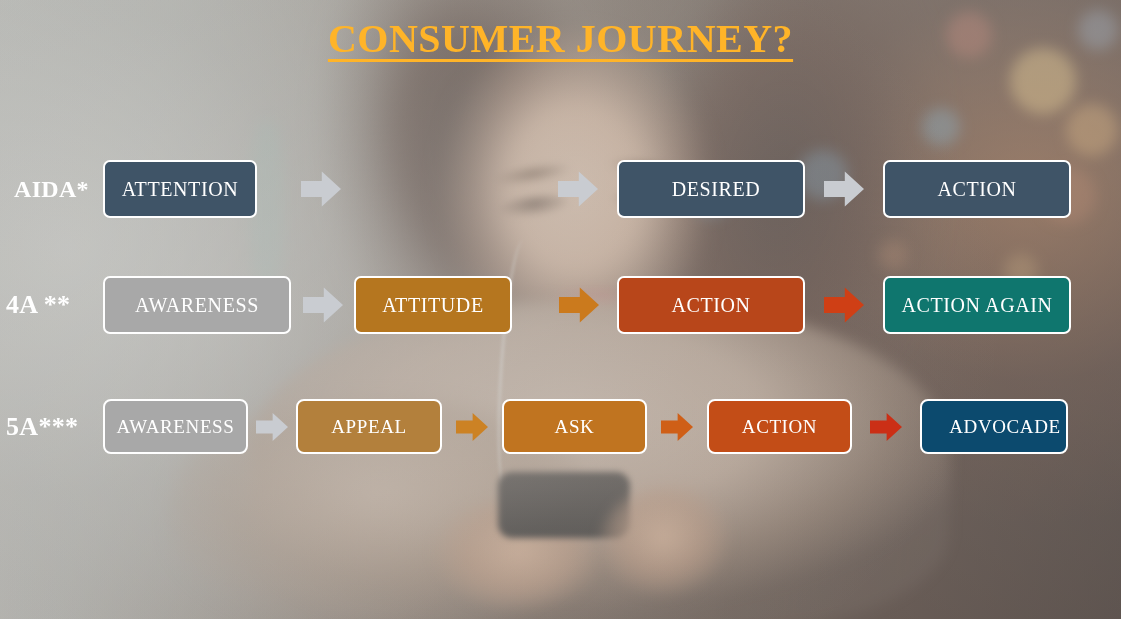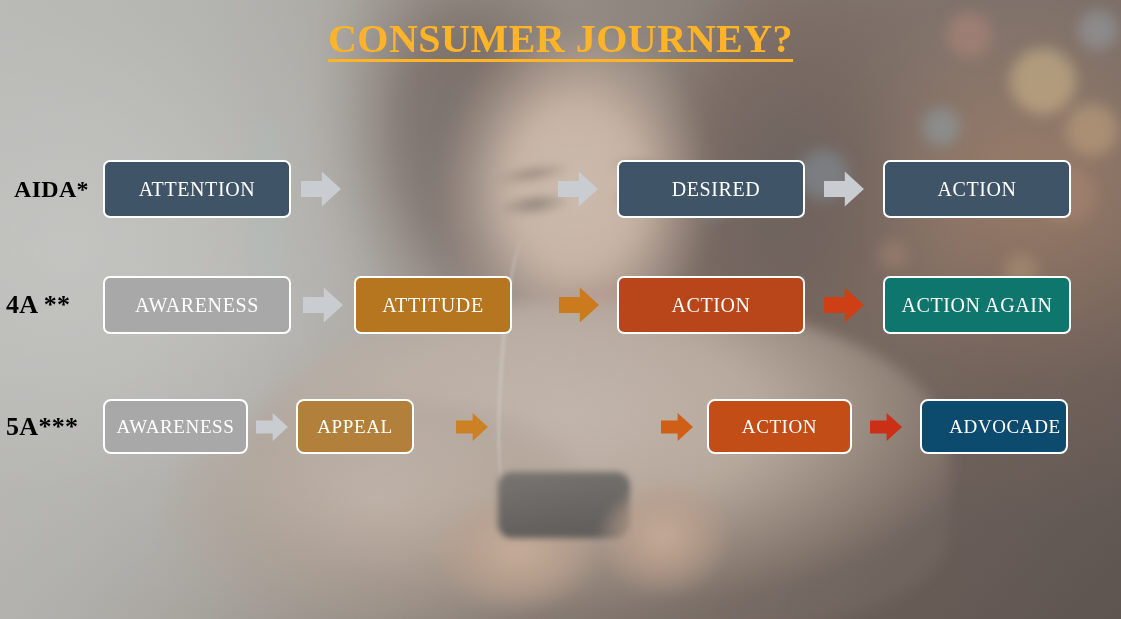--- a/index.html
+++ b/index.html
@@ -163,21 +163,21 @@
   .row-5a   { height: 55px; }
 
   .row-label {
     position: absolute;
     left: 8px;
     top: 0; height: 100%;
     width: 98px;
     display: flex;
     align-items: center;
     justify-content: flex-start;
-    color: #000000;
+    color: #ffffff;
     font-weight: bold;
     font-size: 25px;
     letter-spacing: 0.3px;
   }
   .row-label.lbl-aida { left: 14px; font-size: 24px; }
   .row-label.lbl-4a   { left: 6px;  font-size: 26px; text-align: right; }
   .row-label.lbl-5a   { left: 6px;  font-size: 26px; }
 
   .box {
     position: absolute;
@@ -237,21 +237,21 @@
   <div class="bokeh bk11"></div>
   <div class="bg-layer bg-veil"></div>
   <div class="bg-layer bg-veil2"></div>
 
   <div class="content">
 
     <div class="title">CONSUMER JOURNEY?</div>
 
     <div class="row row-aida">
       <div class="row-label lbl-aida">AIDA*</div>
-    <div class="box" style="left: 103px; width: 188px; background: rgb(63, 84, 103);">
+    <div class="box" style="left: 103px; width: 154px; background: rgb(63, 84, 103);">
           <span>ATTENTION</span>
         </div>
         <div class="arrow" style="left: 300.5px;">
           <svg width="40" height="40" viewBox="0 0 100 100">
             <path d="M0,30 L52,30 L52,6 L100,50 L52,94 L52,70 L0,70 Z" fill="#c9ccd1"></path>
           </svg>
         </div>
         <div class="arrow" style="left: 557.5px;">
           <svg width="40" height="40" viewBox="0 0 100 100">
             <path d="M0,30 L52,30 L52,6 L100,50 L52,94 L52,70 L0,70 Z" fill="#c9ccd1"></path>
@@ -304,28 +304,31 @@
     <div class="row row-5a">
       <div class="row-label lbl-5a">5A***</div>
     <div class="box" style="left: 103px; width: 145px; background: rgb(168, 168, 168);">
           <span>AWARENESS</span>
         </div>
         <div class="arrow" style="left: 256px;">
           <svg width="32" height="34" viewBox="0 0 100 100">
             <path d="M0,30 L52,30 L52,6 L100,50 L52,94 L52,70 L0,70 Z" fill="#c9ccd1"></path>
           </svg>
         </div>
-        <div class="box" style="left: 296px; width: 118px; background: rgb(179, 128, 60);">
+        <div class="box" style="left: 296px; width: 146px; background: rgb(179, 128, 60);">
           <span>APPEAL</span>
         </div>
         <div class="arrow" style="left: 456px;">
           <svg width="32" height="34" viewBox="0 0 100 100">
             <path d="M0,30 L52,30 L52,6 L100,50 L52,94 L52,70 L0,70 Z" fill="#cc8224"></path>
           </svg>
         </div>
+        <div class="box" style="left: 502px; width: 145px; background: rgb(192, 116, 32);">
+          <span>ASK</span>
+        </div>
         <div class="arrow" style="left: 661px;">
           <svg width="32" height="34" viewBox="0 0 100 100">
             <path d="M0,30 L52,30 L52,6 L100,50 L52,94 L52,70 L0,70 Z" fill="#cf5f17"></path>
           </svg>
         </div>
         <div class="box" style="left: 707px; width: 145px; background: rgb(195, 77, 23);">
           <span>ACTION</span>
         </div>
         <div class="arrow" style="left: 870px;">
           <svg width="32" height="34" viewBox="0 0 100 100">

